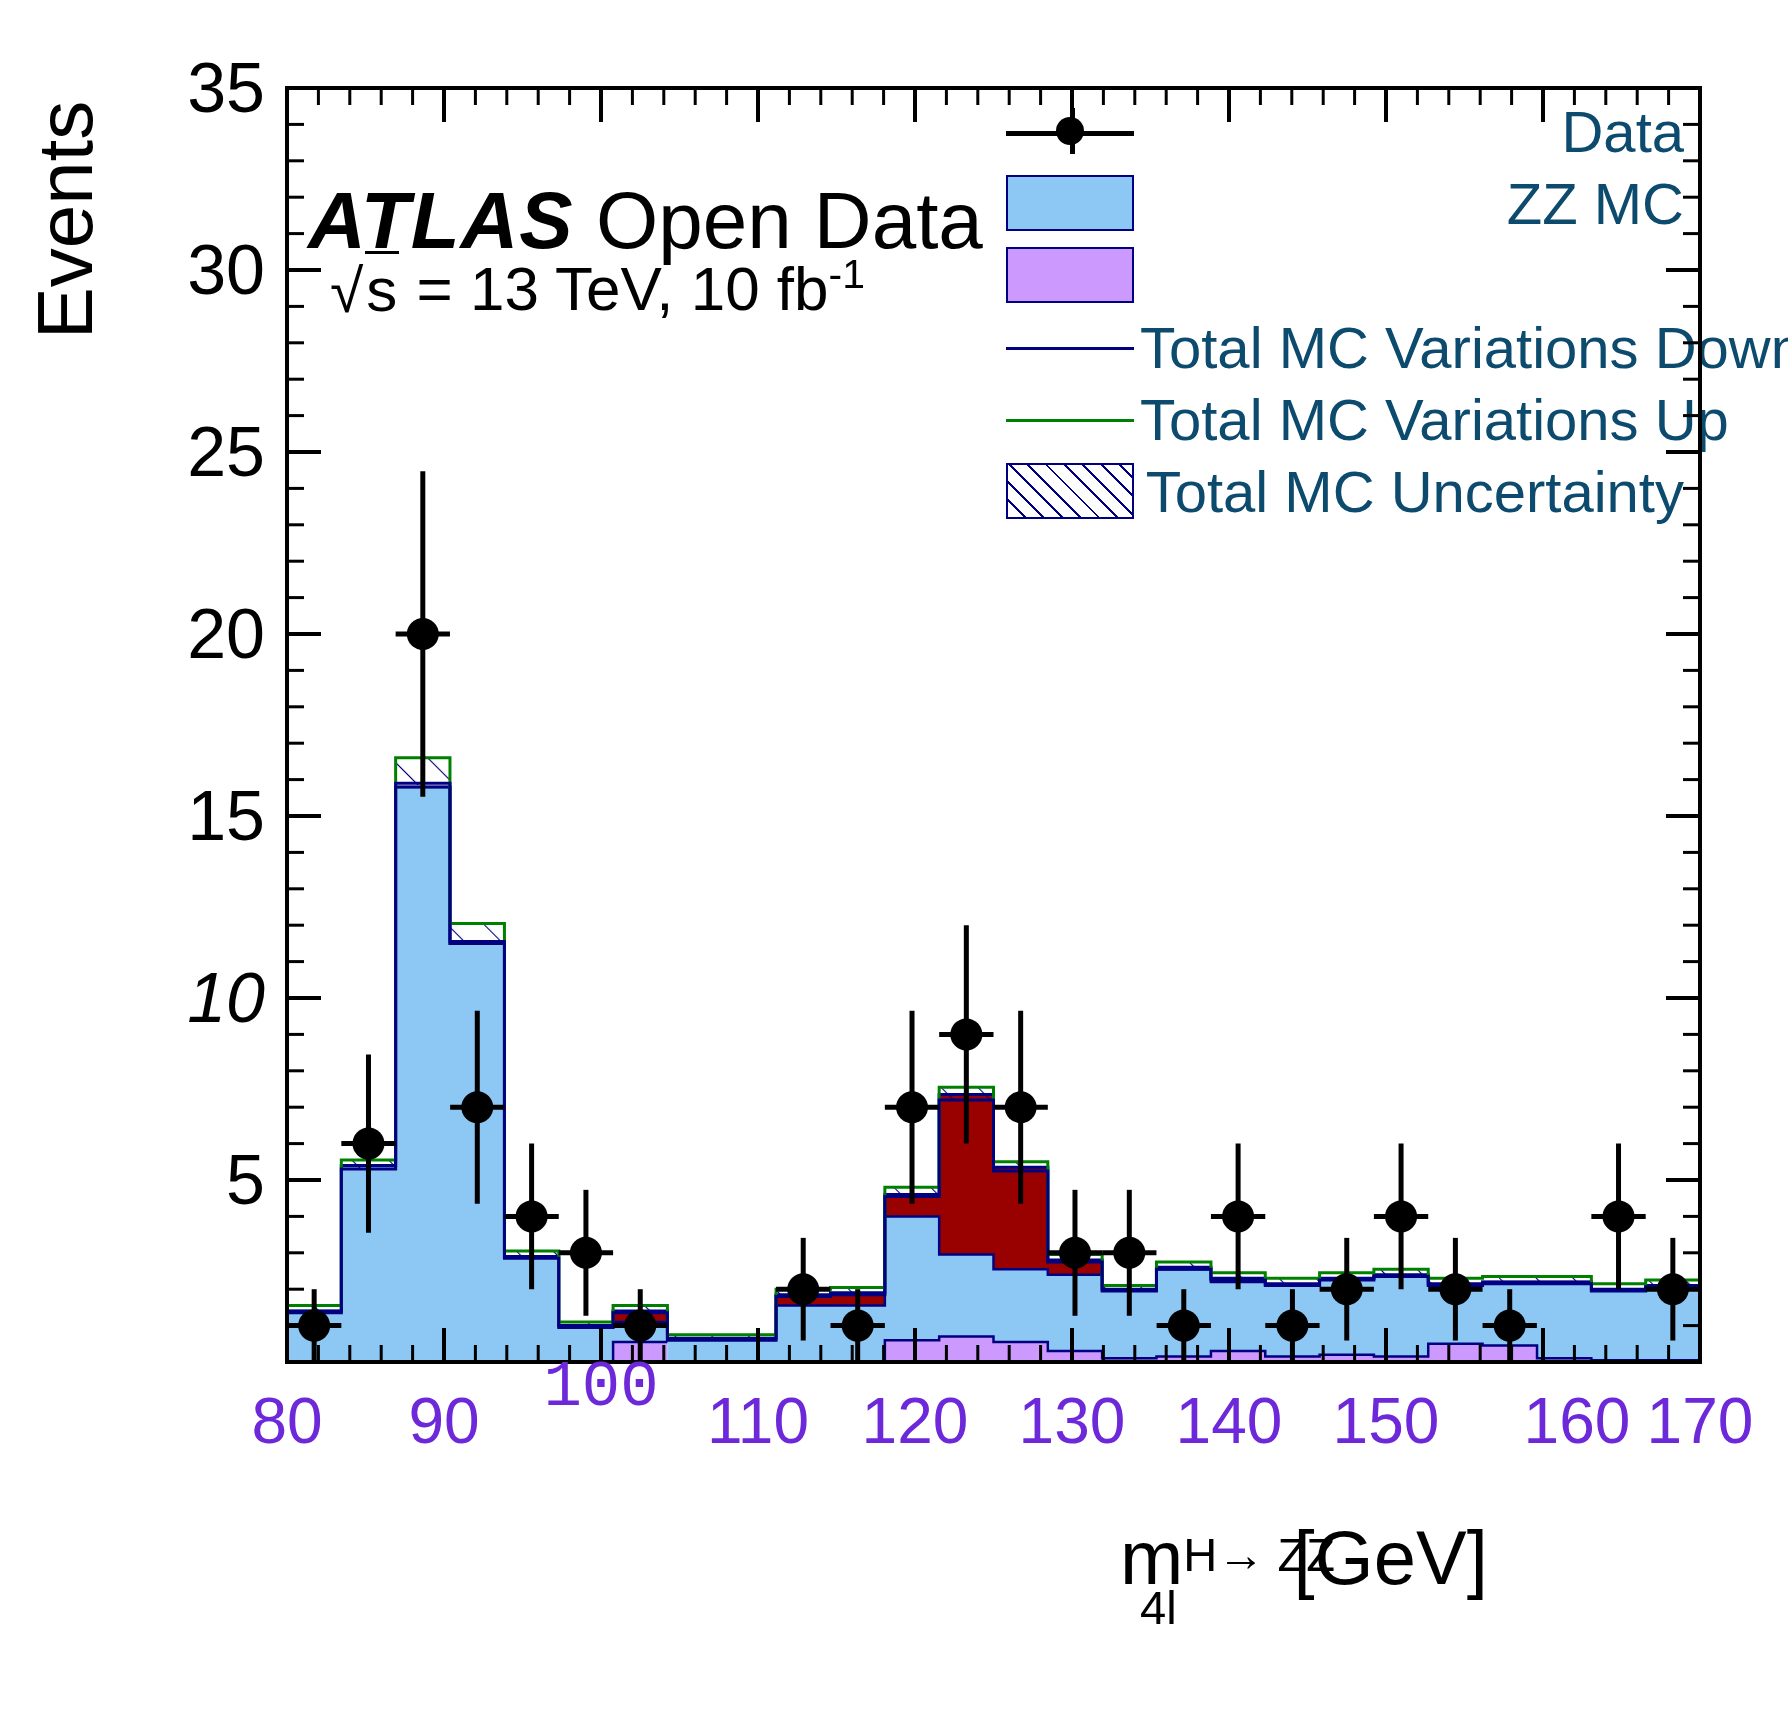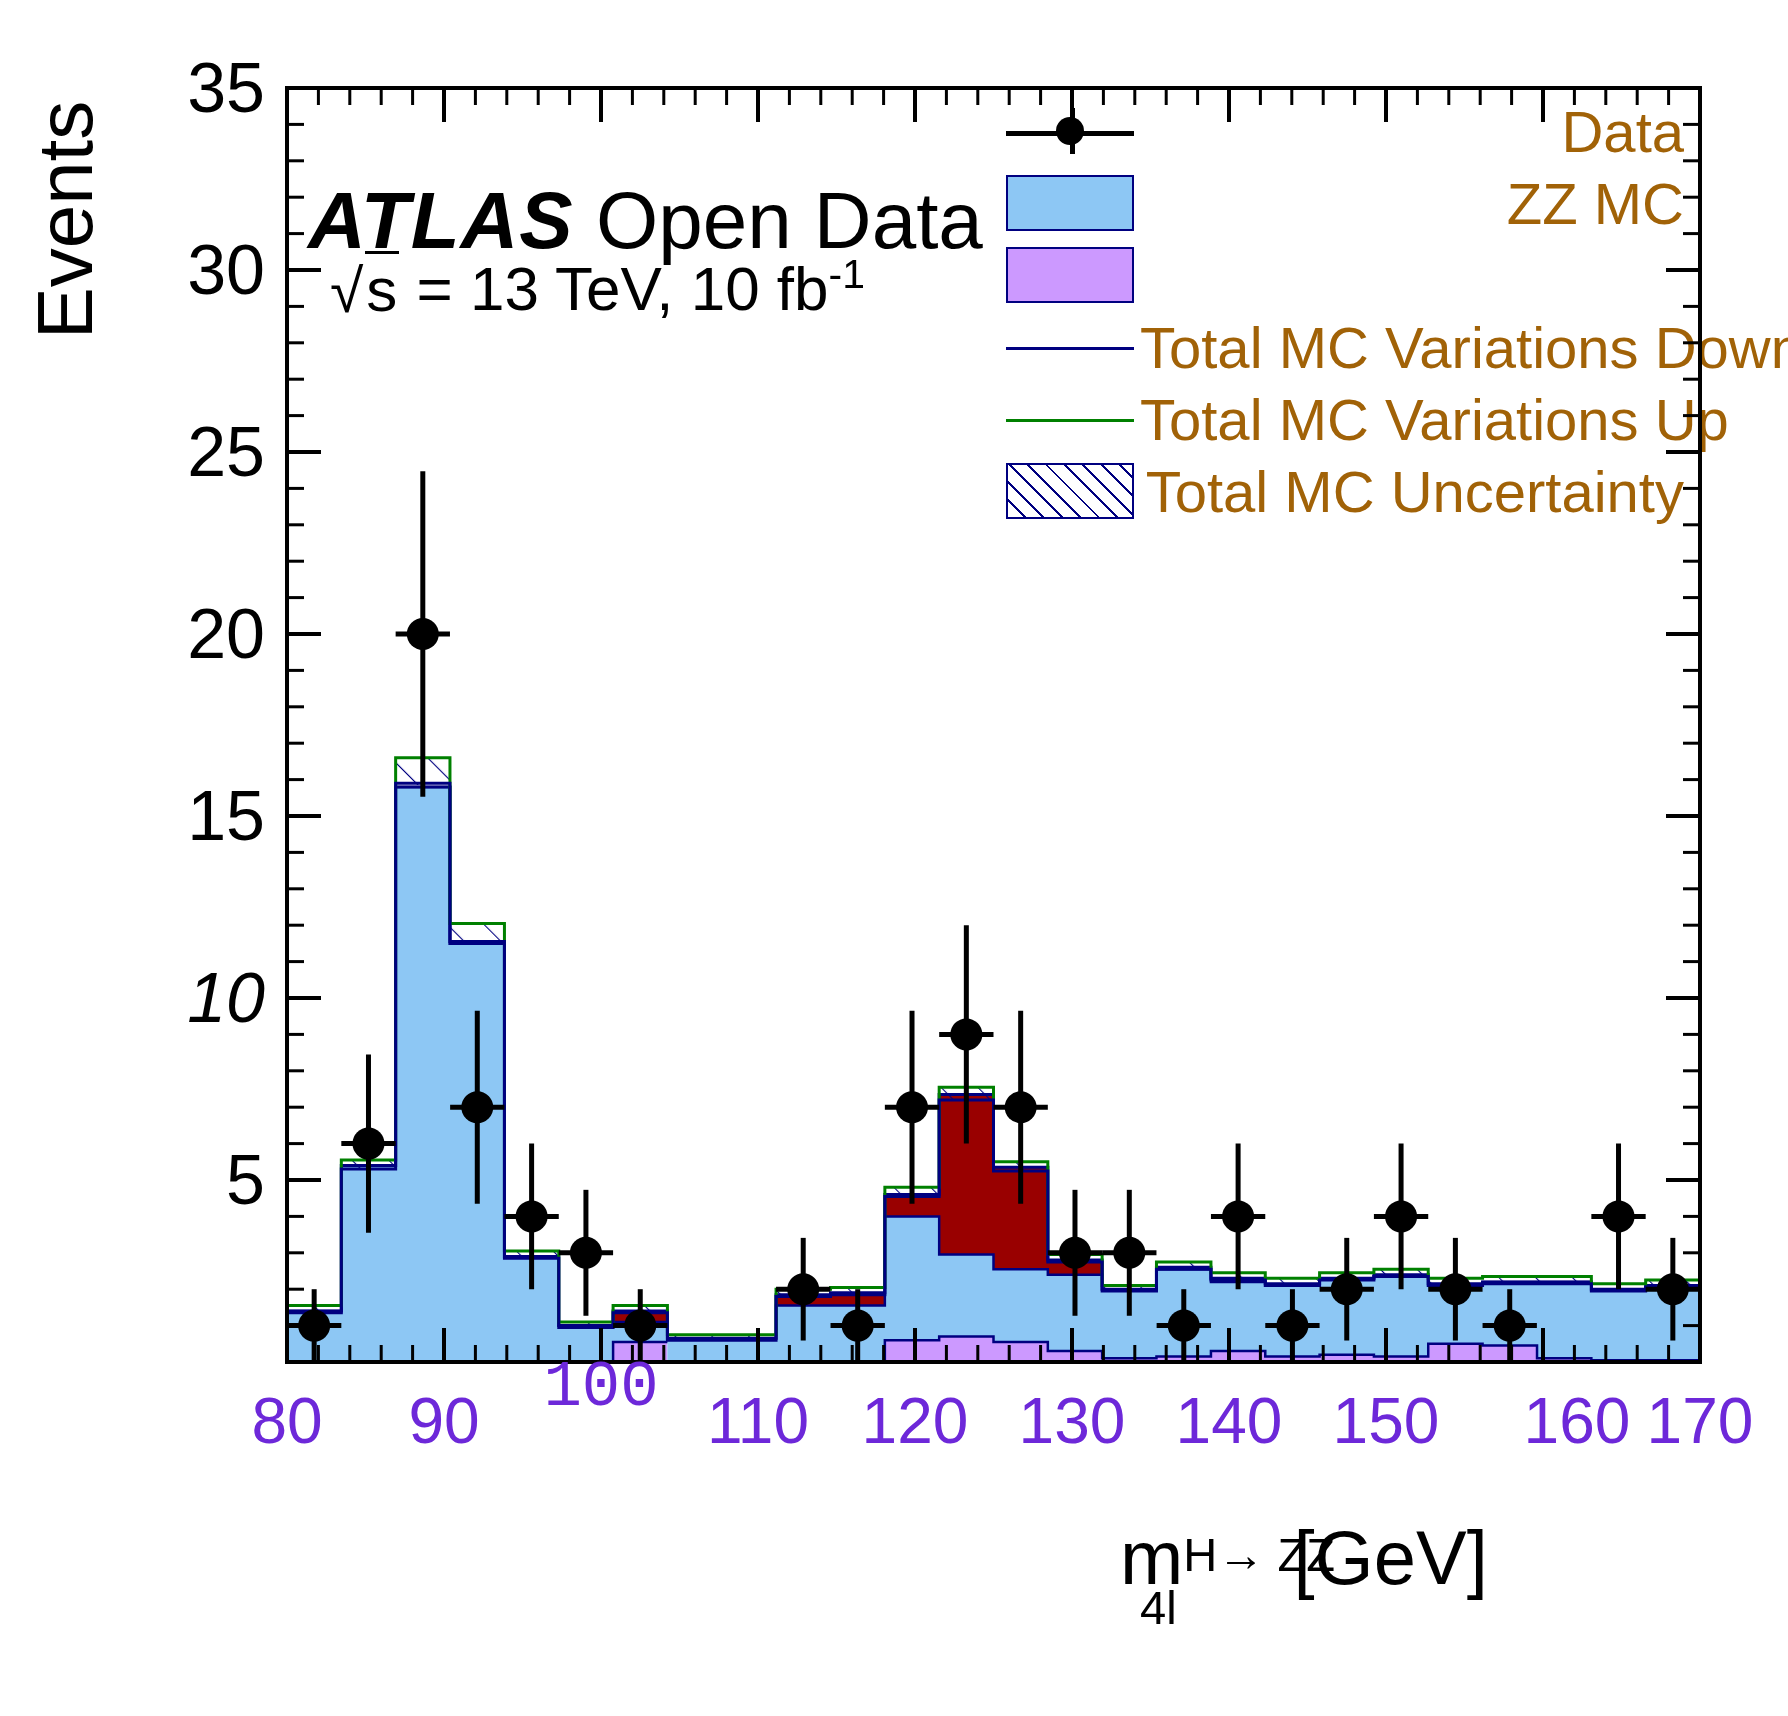--- a/index.html
+++ b/index.html
@@ -125,21 +125,21 @@
   .legend-marker {
     width: 140px;
     height: 72px;
     position: relative;
     flex: 0 0 140px;
   }
   .legend-text {
     flex: 1 1 auto;
     text-align: right;
     font-size: 58px;
-    color: #a16207;
+    color: #0c4a6e;
     white-space: nowrap;
     padding-right: 6px;
   }
   .lg-swatch {
     position: absolute;
     left: 6px;
     top: 8px;
     width: 128px;
     height: 56px;
     border: 2px solid #000080;

